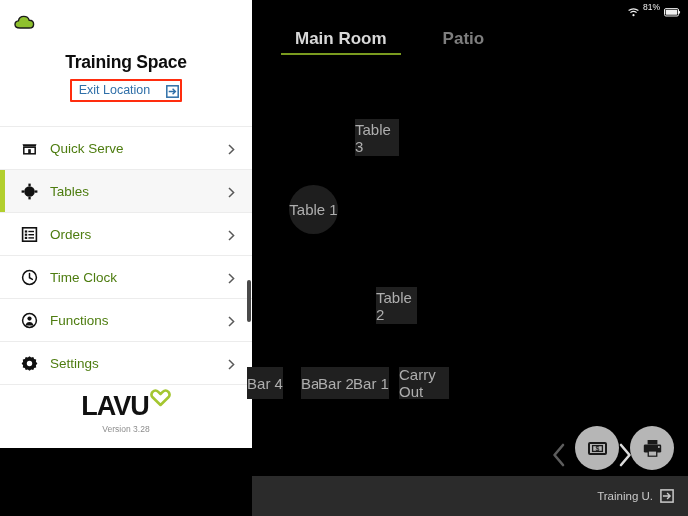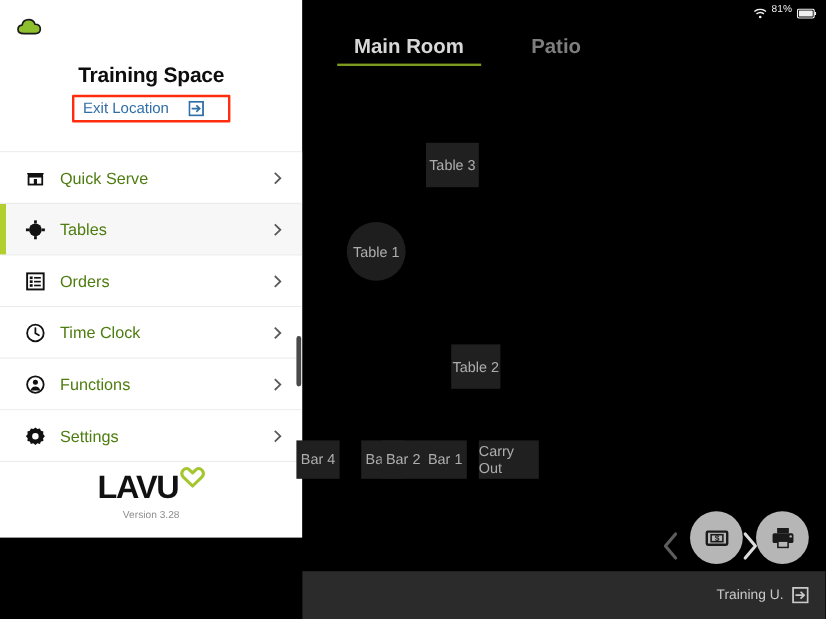--- a/index.html
+++ b/index.html
@@ -21,21 +21,21 @@
   }
   .cloud-icon { position:absolute; left:13px; top:13px; width:26px; height:18px; }
   .loc-head { padding-top:52px; text-align:center; }
   .loc-title {
     font-size:17.5px; font-weight:bold; color:#0d0d0d;
     letter-spacing:-0.2px;
   }
   .exit-wrap { margin-top:6px; display:flex; justify-content:center; }
   .exit-box {
     border:2.5px solid #ff2d0e;
-    padding:2px 20px 3px 7px;
+    padding:2px 1px 3px 7px;
     display:inline-flex; align-items:center; gap:16px;
     border-radius:1px;
     justify-content:flex-end;
   }
   .exit-label { font-size:12.5px; color:#2f6fa8; }
   .exit-ico { width:13px; height:13px; display:block; }
 
   .menu { margin-top:24px; border-top:1px solid #ececec; }
   .menu-item {
     height:43px; display:flex; align-items:center;
@@ -82,21 +82,21 @@
   .tab.active .tab-label { color:#d8d8d8; }
   .tab.active::after {
     content:""; position:absolute; left:0; right:0; bottom:9px;
     height:2px; background:#7a9b1f;
   }
 
   .floor { position:absolute; left:0; right:0; top:64px; bottom:40px; }
   .tbl {
     position:absolute; background:#202020;
     display:flex; align-items:center; justify-content:center;
-    color:#aeaeae; font-size:12px;
+    color:#aeaeae; font-size:15px;
   }
   .tbl.round { border-radius:50%; background:#1e1e1e; }
 
   .pager {
     position:absolute; left:255px; width:170px; bottom:48px;
     display:flex; align-items:center; justify-content:center; gap:14px;
   }
   .chev-btn { width:18px; height:26px; display:block; }
   .dots { display:flex; align-items:center; gap:7px; }
   .dot { width:6px; height:6px; border-radius:50%; background:#5a5a5a; }

